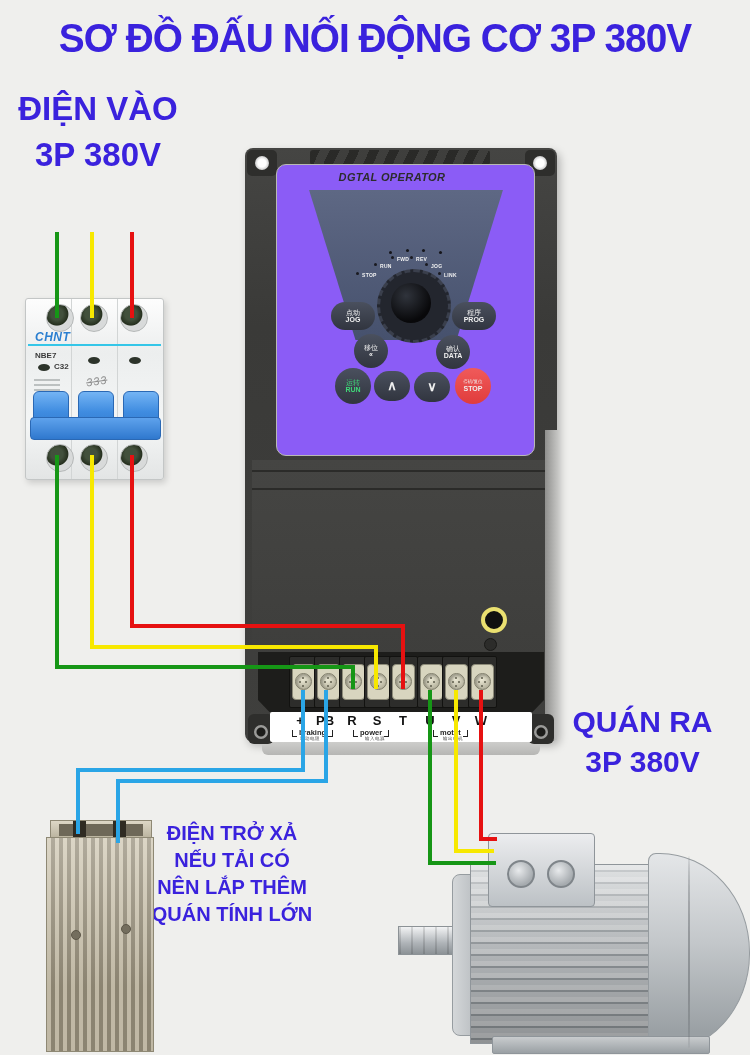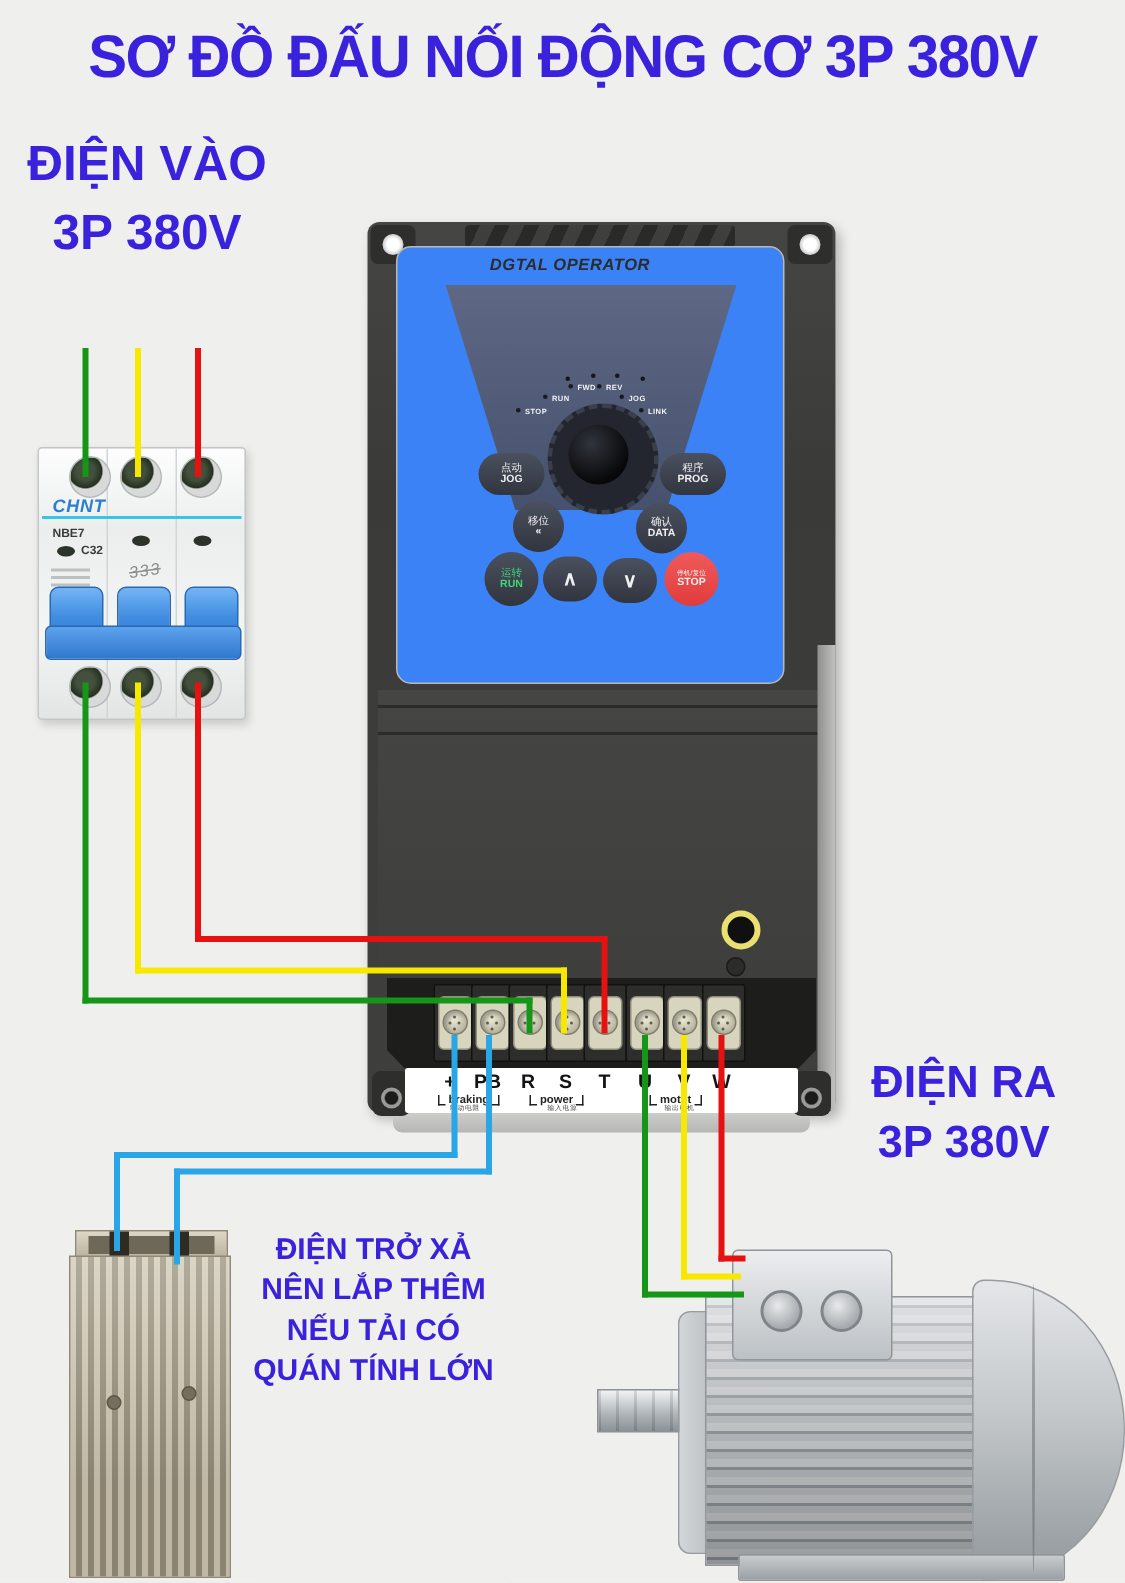--- a/index.html
+++ b/index.html
@@ -6,21 +6,21 @@
   body{font-family:"Liberation Sans",sans-serif;background:#e9e9e7;}
   #stage{position:relative;width:750px;height:1055px;background:#efefed;overflow:hidden;}
   .abs{position:absolute;}
 
   
   .title{left:0;top:16px;width:750px;text-align:center;font-size:40px;font-weight:bold;
          letter-spacing:-1px;color:var(--accent-text);transform:scaleX(.97);}
   .lblblock{text-align:center;font-weight:bold;color:var(--accent-text);}
   .in-label{left:2px;top:86px;width:192px;font-size:33px;line-height:46px;}
   .out-label{left:550px;top:702px;width:185px;font-size:30px;line-height:40px;}
-  .res-note{left:157px;top:820px;width:184px;font-size:20px;line-height:27px;}
+  .res-note{left:140px;top:820px;width:184px;font-size:20px;line-height:27px;}
 
   
   .wire{position:absolute;z-index:6;}
   .wg{background:var(--wire-green);} .wy{background:var(--wire-yellow);}
   .wr{background:var(--wire-red);}   .wb{background:var(--wire-blue);}
 
   
   .bk{left:25px;top:298px;width:137px;height:180px;background:linear-gradient(180deg,#fdfdfd,#eceeee 30%,#f4f6f6 70%,#e3e5e5);
       border:1px solid #c3c6c6;border-radius:3px;box-shadow:2px 3px 6px rgba(0,0,0,.15);z-index:2;}
   .bk .div1,.bk .div2{position:absolute;top:0;width:1px;height:100%;background:#d2d5d5;}
@@ -44,21 +44,21 @@
 
   
   .vfd-body{left:245px;top:148px;width:312px;height:594px;background:linear-gradient(180deg,#454543,#3a3a38 30%,#3f3f3d);
       border-radius:8px;box-shadow:3px 4px 8px rgba(0,0,0,.25);z-index:2;}
   .vfd-ear{position:absolute;width:30px;height:26px;background:#2e2e2c;border-radius:5px;}
   .vfd-hole{position:absolute;width:14px;height:14px;border-radius:50%;
       background:radial-gradient(circle,#ffffff 0 4px,#c9c9c9 7px,#6a6a68 8px);}
   .vfd-vent{position:absolute;left:65px;top:2px;width:180px;height:15px;border-radius:3px;opacity:.8;
       background:repeating-linear-gradient(115deg,#232321 0 9px,#3d3d3b 9px 18px);}
   .vfd-side{left:545px;top:430px;width:12px;height:310px;background:linear-gradient(90deg,#8f8f8d,#c2c2c0);z-index:3;}
-  .panel{left:264px;top:164px;width:257px;height:290px;background:#3b82f6;border-radius:10px;
+  .panel{left:276px;top:164px;width:257px;height:290px;background:#8b5cf6;border-radius:10px;
       border:1px solid #b9b9b4;z-index:3;}
   .panel-title{position:absolute;left:30px;top:6px;width:170px;text-align:center;font-size:11px;
       font-weight:bold;font-style:italic;color:#2c2c2c;letter-spacing:.4px;}
   .shield{position:absolute;left:28px;top:25px;width:202px;height:150px;
       background:linear-gradient(180deg,#5e6884,#46516d);
       clip-path:polygon(2% 0,98% 0,75% 100%,25% 100%);}
   .display{position:absolute;left:55px;top:36px;width:140px;height:44px;background:#0b0b0b;
       border-radius:4px;border:1px solid #000;display:flex;align-items:center;justify-content:center;
       font-family:"DejaVu Sans Mono",monospace;font-weight:bold;font-size:23px;color:#4e1212;
       letter-spacing:1px;text-shadow:0 0 2px #3a0c0c;}
@@ -143,27 +143,27 @@
 <body>
 
 <div id="stage">
 
   <div class="abs title">SƠ ĐỒ ĐẤU NỐI ĐỘNG CƠ 3P 380V</div>
   <div class="abs lblblock in-label">
     <div>ĐIỆN VÀO</div>
     <div>3P 380V</div>
   </div>
   <div class="abs lblblock out-label">
-    <div>ĐIỆN RA</div>
+    <div>QUÁN RA</div>
     <div>3P 380V</div>
   </div>
   <div class="abs lblblock res-note">
     <div>ĐIỆN TRỞ XẢ</div>
+    <div>NẾU TẢI CÓ</div>
     <div>NÊN LẮP THÊM</div>
-    <div>NẾU TẢI CÓ</div>
     <div>QUÁN TÍNH LỚN</div>
   </div>
 
   <div class="abs bk">
     <div class="div1"></div>
     <div class="div2"></div>
     <div class="bk-screw" style="left:20px;top:5px;"></div>
     <div class="bk-screw" style="left:54px;top:5px;"></div>
     <div class="bk-screw" style="left:94px;top:5px;"></div>
     <div class="bk-brand">CHNT</div>

